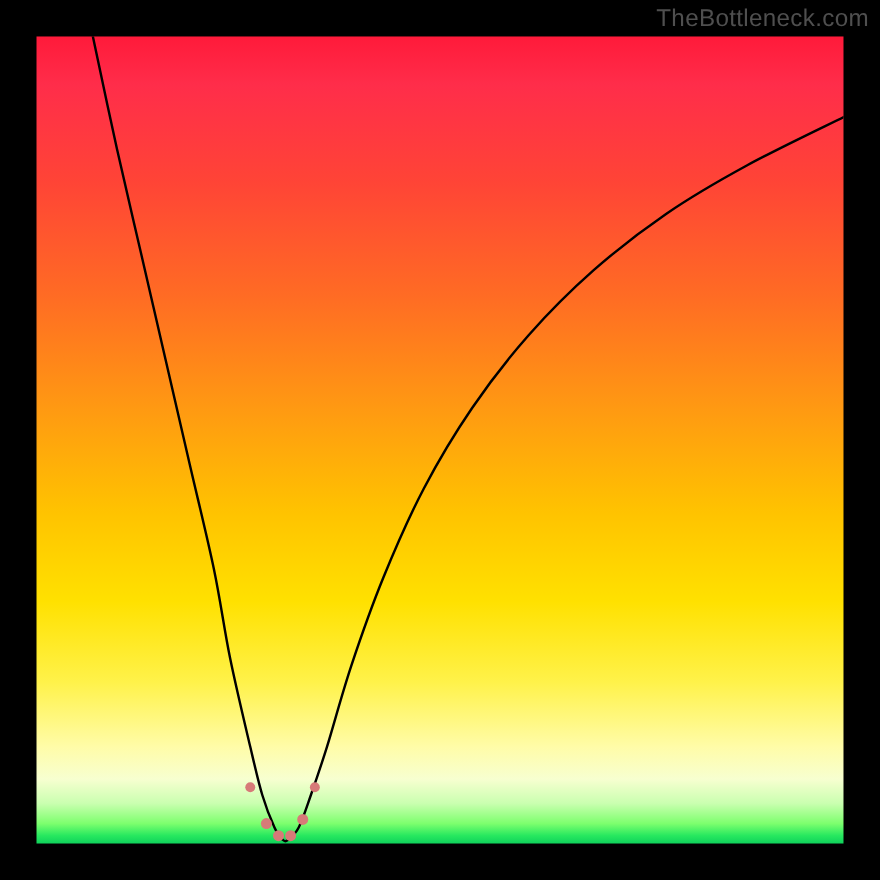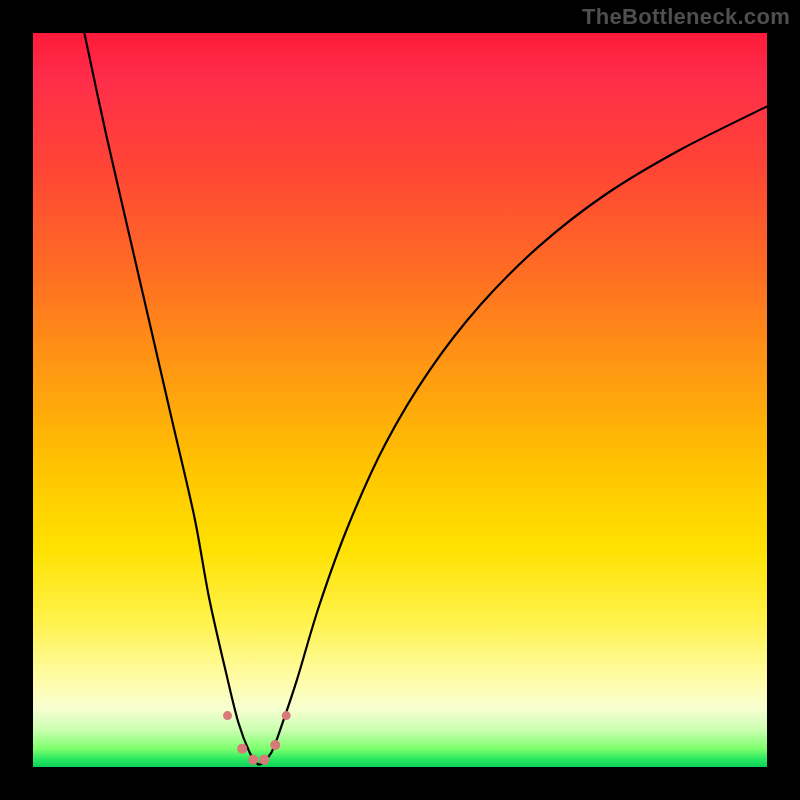--- a/index.html
+++ b/index.html
@@ -18,21 +18,21 @@
     width: 800px;
     height: 800px;
     background: #000;
   }
   .watermark {
     position: absolute;
     top: 4px;
     right: 10px;
     color: #4f4f4f;
     font-size: 22px;
-    font-weight: 700;
+    font-weight: 400;
     letter-spacing: 0.3px;
     z-index: 20;
   }
   .plot {
     position: absolute;
     left: 33px;
     top: 33px;
     width: 734px;
     height: 734px;
     overflow: hidden;

